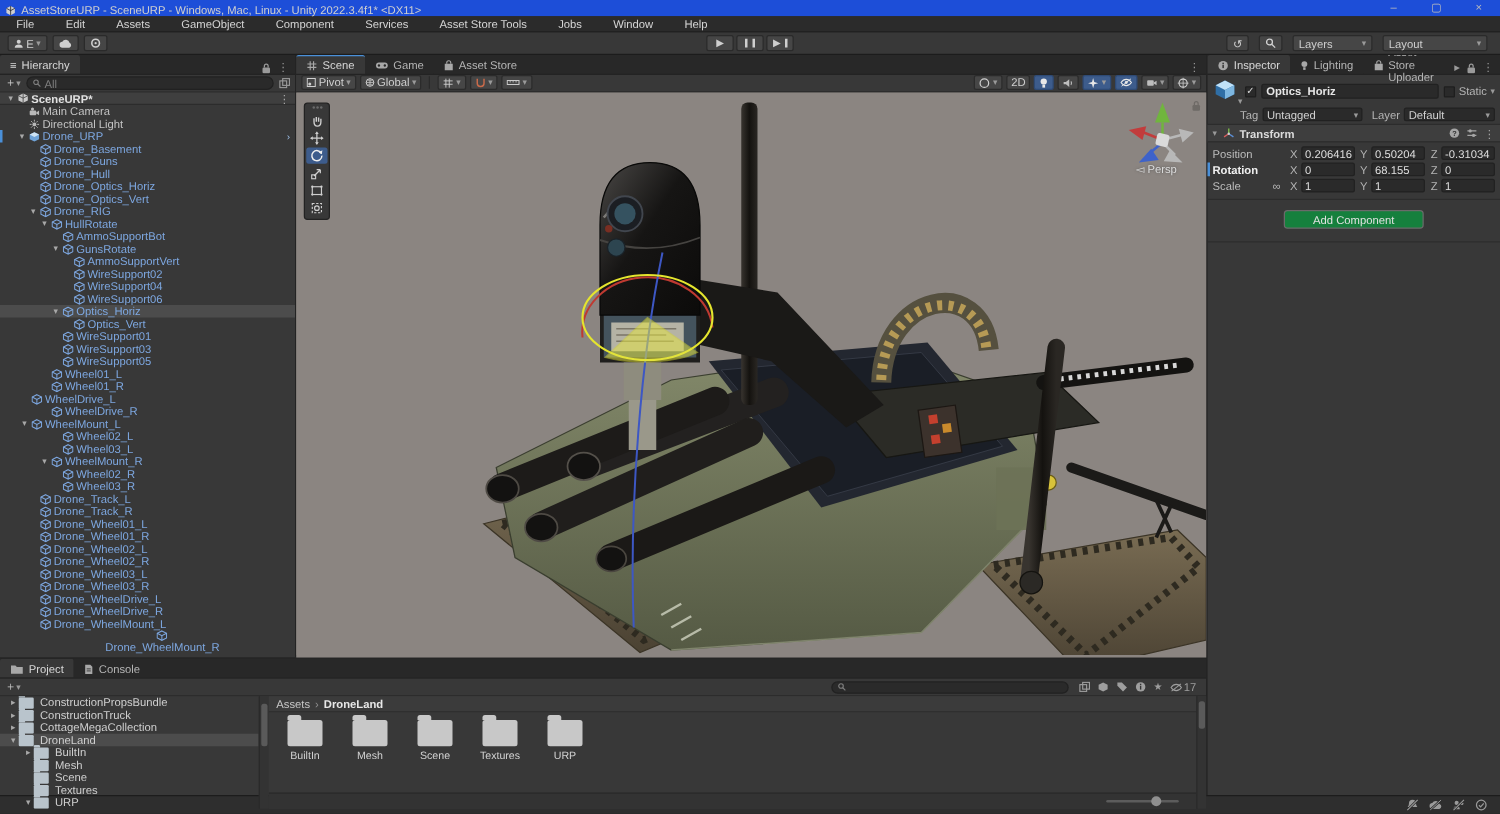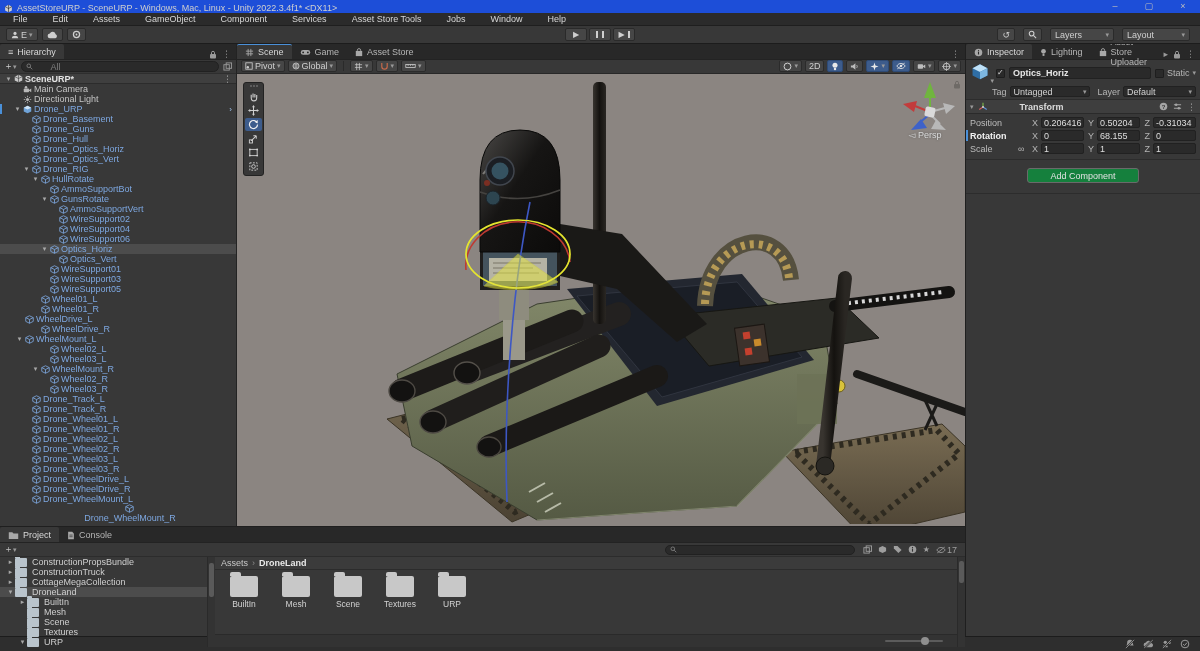--- a/index.html
+++ b/index.html
@@ -32,21 +32,21 @@
   .tab { height:15px; padding:0 8px; display:flex; align-items:center; gap:4px; color:#b5b5b5; background:#282828; border-top:1px solid transparent;}
   .tab.active { background:#383838; color:#d8d8d8; border-radius:2px 2px 0 0;}
   .tab.focused { border-top:1px solid #4a90d9; }
   .tabbar .bar-icons { margin-left:auto; display:flex; align-items:center; gap:5px; padding-right:5px; color:#9a9a9a;}
 
   
   .hierarchy { width:237px; background:#383838; border-right:1px solid #232323; display:flex; flex-direction:column;}
   .searchrow { height:14px; display:flex; align-items:center; padding:0 4px; gap:4px; background:#383838; border-bottom:1px solid #2e2e2e;}
   .searchrow .plus { color:#cfcfcf; }
   .searchfield { flex:1; height:11px; background:#2a2a2a; border:1px solid #212121; border-radius:6px;
-    display:flex; align-items:center; padding:0 4px; color:#7e7e7e; gap:18px;}
+    display:flex; align-items:center; padding:0 4px; color:#7e7e7e; gap:3px;}
   .tree { flex:1; overflow:hidden; position:relative;}
   .trow { height:10px; display:flex; align-items:center; white-space:nowrap; position:relative;}
   .trow .arr { width:9px; text-align:center; color:#a8a8a8; font-size:7px; flex:none;}
   .trow .ricon { width:10px; flex:none; display:flex; align-items:center; justify-content:center;}
   .trow .lbl { padding-left:2px; }
   .trow.sel { background:#4c4c4c; }
   .trow.scenehead { background:#3f3f3f; border-bottom:1px solid #2c2c2c; color:#e2e2e2;}
   .trow.scenehead .lbl { font-weight:bold; }
   .trow .kebab { position:absolute; right:4px; color:#aaa;}
   .trow .navchev { position:absolute; right:4px; color:#9ec1ea; font-size:8px;}
@@ -77,21 +77,21 @@
   .prefab-badge { width:22px; height:20px; position:relative;}
   .checkbox { width:9px; height:9px; background:#2a2a2a; border:1px solid #1e1e1e; border-radius:1px; position:relative; flex:none;}
   .checkbox.checked:after { content:"✓"; position:absolute; left:0px; top:-2px; color:#d8d8d8; font-size:8px;}
   .namefield { flex:1; height:12px; background:#2a2a2a; border:1px solid #212121; border-radius:2px; color:#e6e6e6; padding:0 3px; line-height:11px; font-weight:bold;}
   .static-grp { display:flex; align-items:center; gap:3px; color:#b5b5b5;}
   .insp-row2 { display:flex; align-items:center; margin-top:3px; gap:3px; padding-left:22px;}
   .minidd { background:#2a2a2a; border:1px solid #212121; border-radius:2px; height:11px; display:flex; align-items:center; padding:0 3px; color:#d2d2d2; gap:4px;}
   .minidd .dd-arrow{ margin-left:auto;}
   .comp { border-bottom:1px solid #2c2c2c;}
   .comp-head { height:14px; background:#3e3e3e; display:flex; align-items:center; gap:4px; padding:0 4px; border-bottom:1px solid #2a2a2a;}
-  .comp-head .title { font-weight:bold; color:#dcdcdc;margin-left:28px;}
+  .comp-head .title { font-weight:bold; color:#dcdcdc;}
   .comp-head .right { margin-left:auto; display:flex; gap:5px; color:#a5a5a5;}
   .xform { padding:2px 4px 4px 4px; position:relative;}
   .xrow { display:flex; align-items:center; height:13px; gap:2px; position:relative;}
   .xrow .xlabel { width:58px; color:#bdbdbd; flex:none;}
   .xrow.modified .xlabel { color:#f0f0f0; font-weight:bold;}
   .xrow .modbar { position:absolute; left:-4px; top:1px; width:2px; height:11px; background:#4a90d9;}
   .xrow .ax { width:8px; color:#b5b5b5; text-align:right; margin-right:1px; flex:none;}
   .xrow .val { flex:1; height:11px; background:#2a2a2a; border:1px solid #212121; border-radius:2px; color:#dedede; padding:0 2px; overflow:hidden; white-space:nowrap; line-height:10px;}
   .xrow .linkicon { position:absolute; left:48px; color:#b5b5b5;}
   .addcomp-wrap { padding:8px 0 10px 0; display:flex; justify-content:center; border-bottom:1px solid #2c2c2c;}
@@ -194,21 +194,21 @@
     <span class="tb-btn">
       <svg width="9" height="9" viewBox="0 0 10 10">
           <circle cx="4" cy="4" r="2.6" fill="none" stroke="#cfcfcf" stroke-width="1.2"></circle>
           <path d="M6 6l3 3" stroke="#cfcfcf" stroke-width="1.2"></path>
         </svg>
     </span>
     <span class="tb-btn" style="width:64px">
         <span>Layers</span>
         <span class="dd-arrow" style="margin-left:auto">▾</span>
       </span>
-    <span class="tb-btn" style="width:68px">
+    <span class="tb-btn" style="width:84px">
         <span>Layout</span>
         <span class="dd-arrow" style="margin-left:auto">▾</span>
       </span>
   </div>
 </div>
 
 <div class="workspace">
   <div class="left-col">
     <div class="upper">
 

